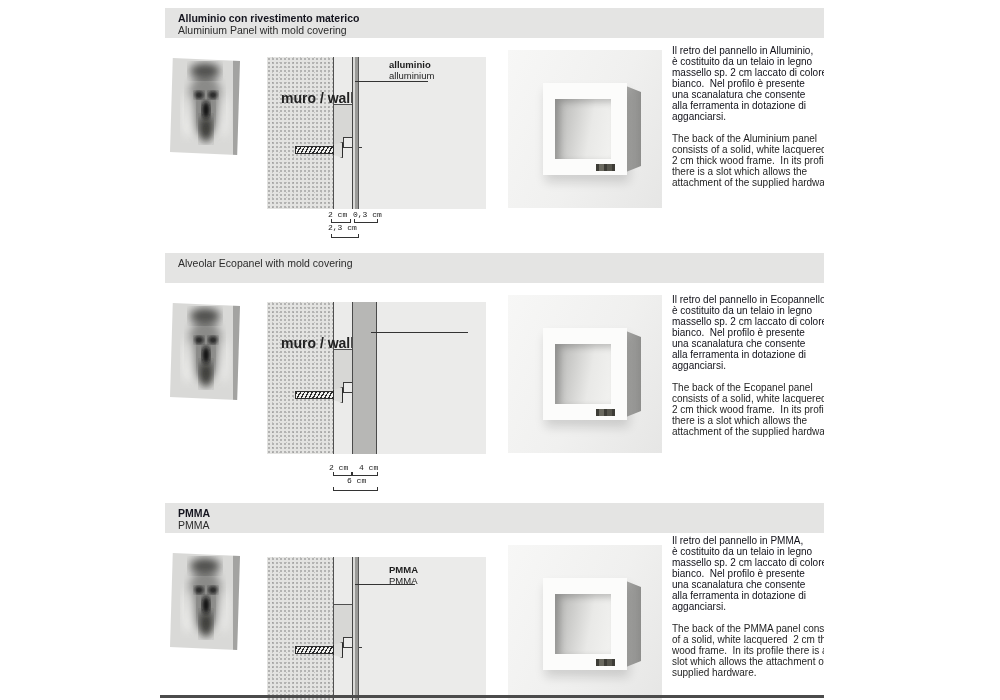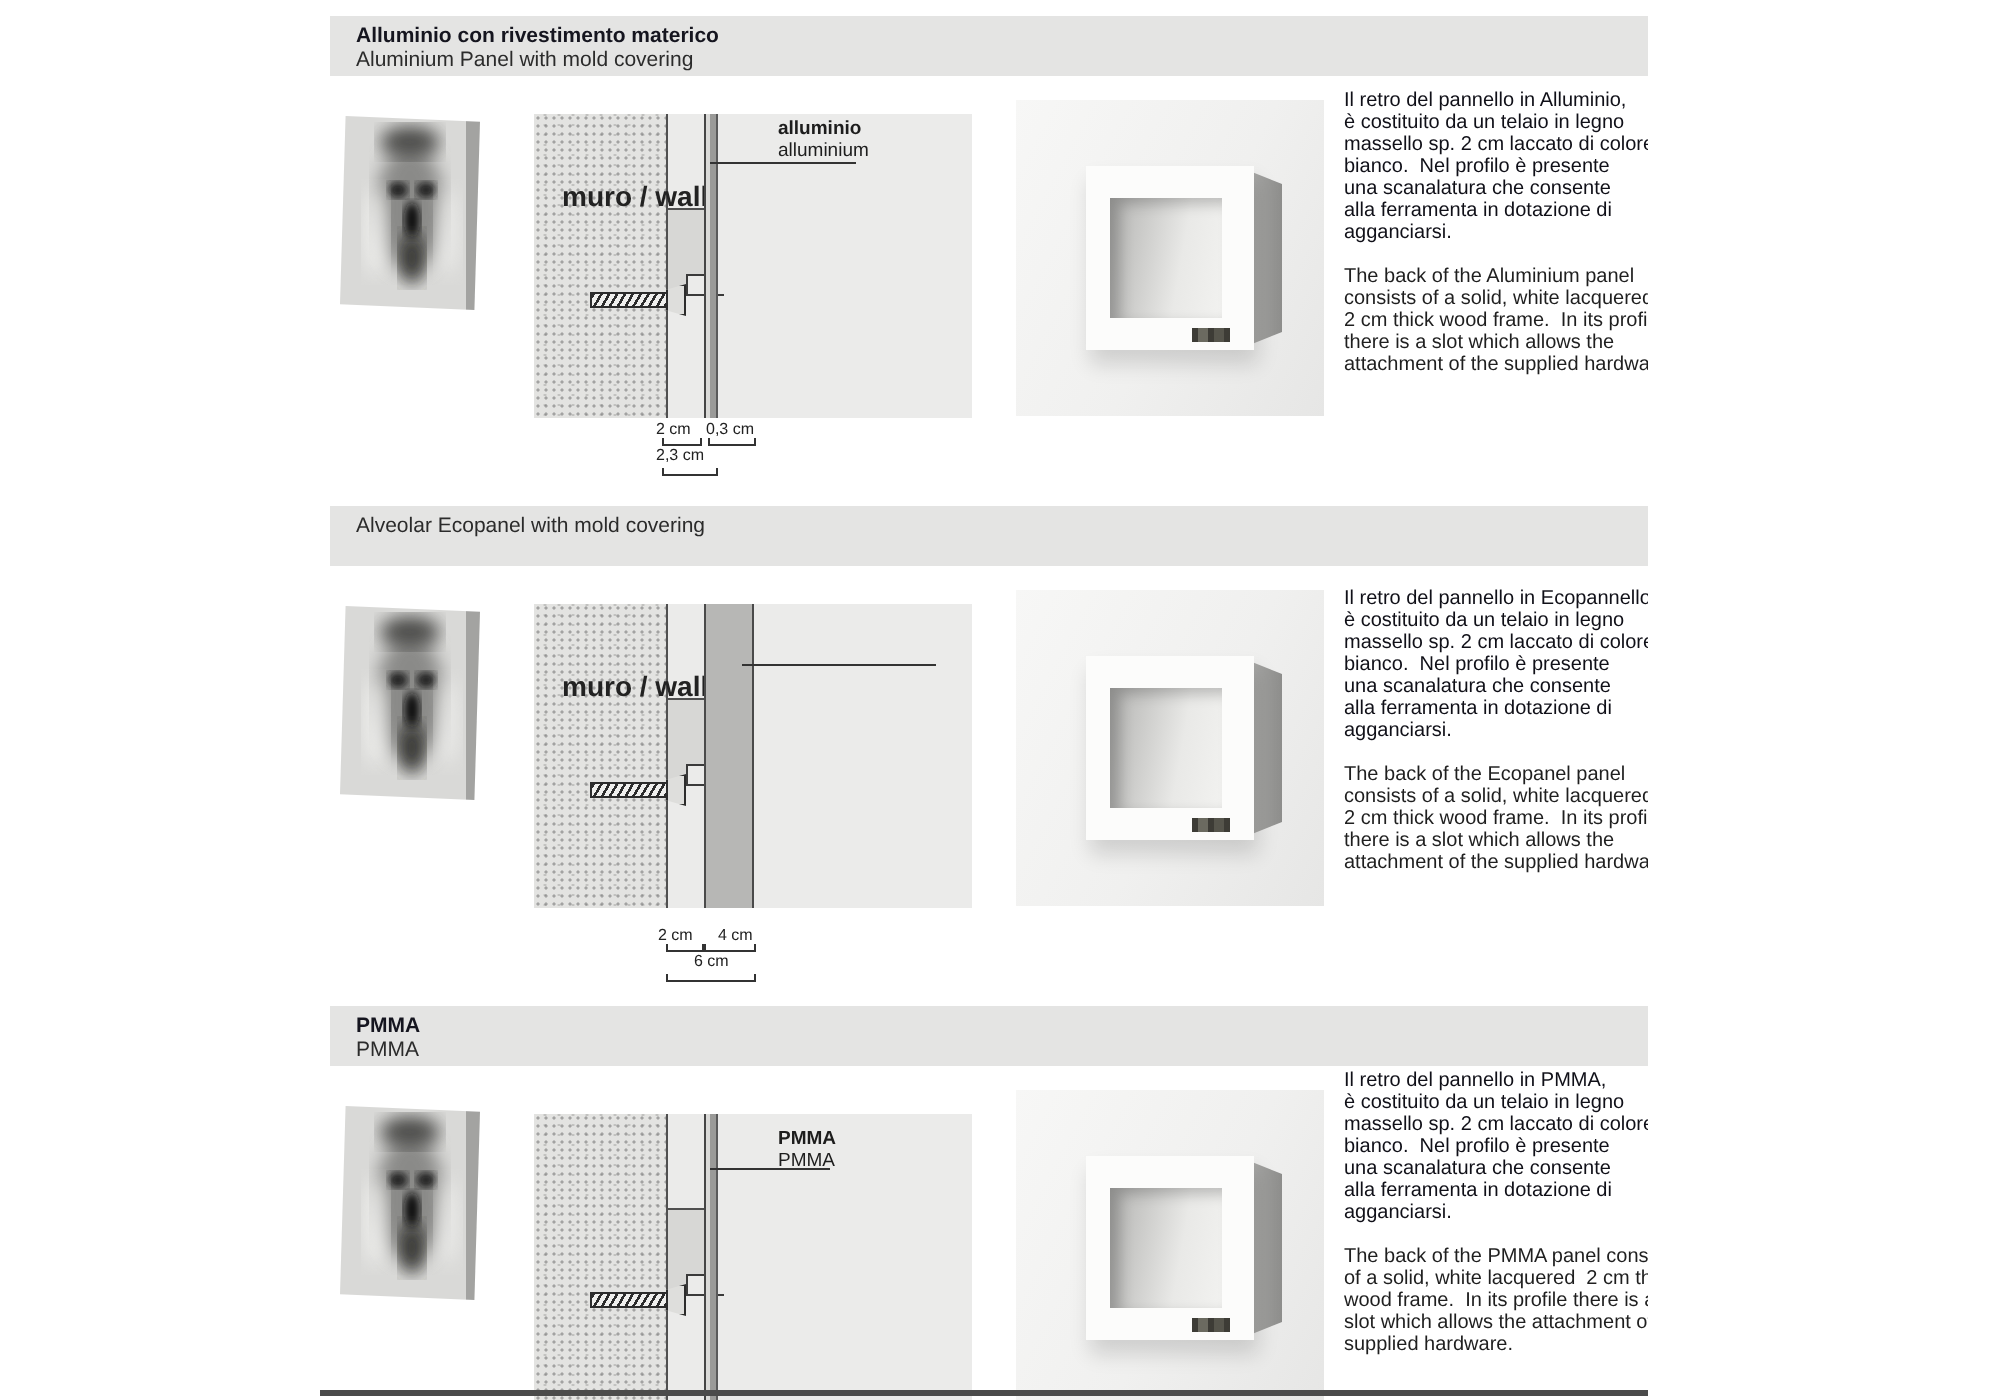--- a/index.html
+++ b/index.html
@@ -52,21 +52,21 @@
   .sec1 .leader{left:88px;top:24px;width:73px;}
   .sec2 .leader{left:104px;top:30px;width:97px;}
   .sec3 .leader{left:88px;top:27px;width:60px;}
   .panel-label{position:absolute;left:122px;font-size:9.5px;line-height:10.5px;color:#1d1d1d;}
   .sec1 .panel-label{top:3px;}
   .sec2 .panel-label{top:6px;}
   .sec3 .panel-label{top:8px;}
   .pl-it{font-weight:bold;}
 
   
-  .dims{position:absolute;left:267px;width:219px;height:32px;font-size:8px;color:#222;}
+  .dims{position:absolute;left:267px;width:219px;height:32px;font-size:8px;color:#222;font-family:Liberation Mono, monospace;}
   .sec1 .dims{top:202px;}
   .sec2 .dims{top:210px;}
   .dim{position:absolute;top:0;white-space:nowrap;}
   .sec1 .dim-left{left:61px;} .sec1 .dim-right{left:86px;}
   .sec2 .dim-left{left:62px;} .sec2 .dim-right{left:92px;}
   .dimline{position:absolute;height:4px;border-bottom:1px solid #333;
            border-left:1px solid #333;border-right:1px solid #333;box-sizing:border-box;}
   .sec1 .dlA{left:64px;width:20px;top:9px;}
   .sec1 .dlB{left:87px;width:24px;top:9px;}
   .sec2 .dlA{left:66px;width:19px;top:9px;}

